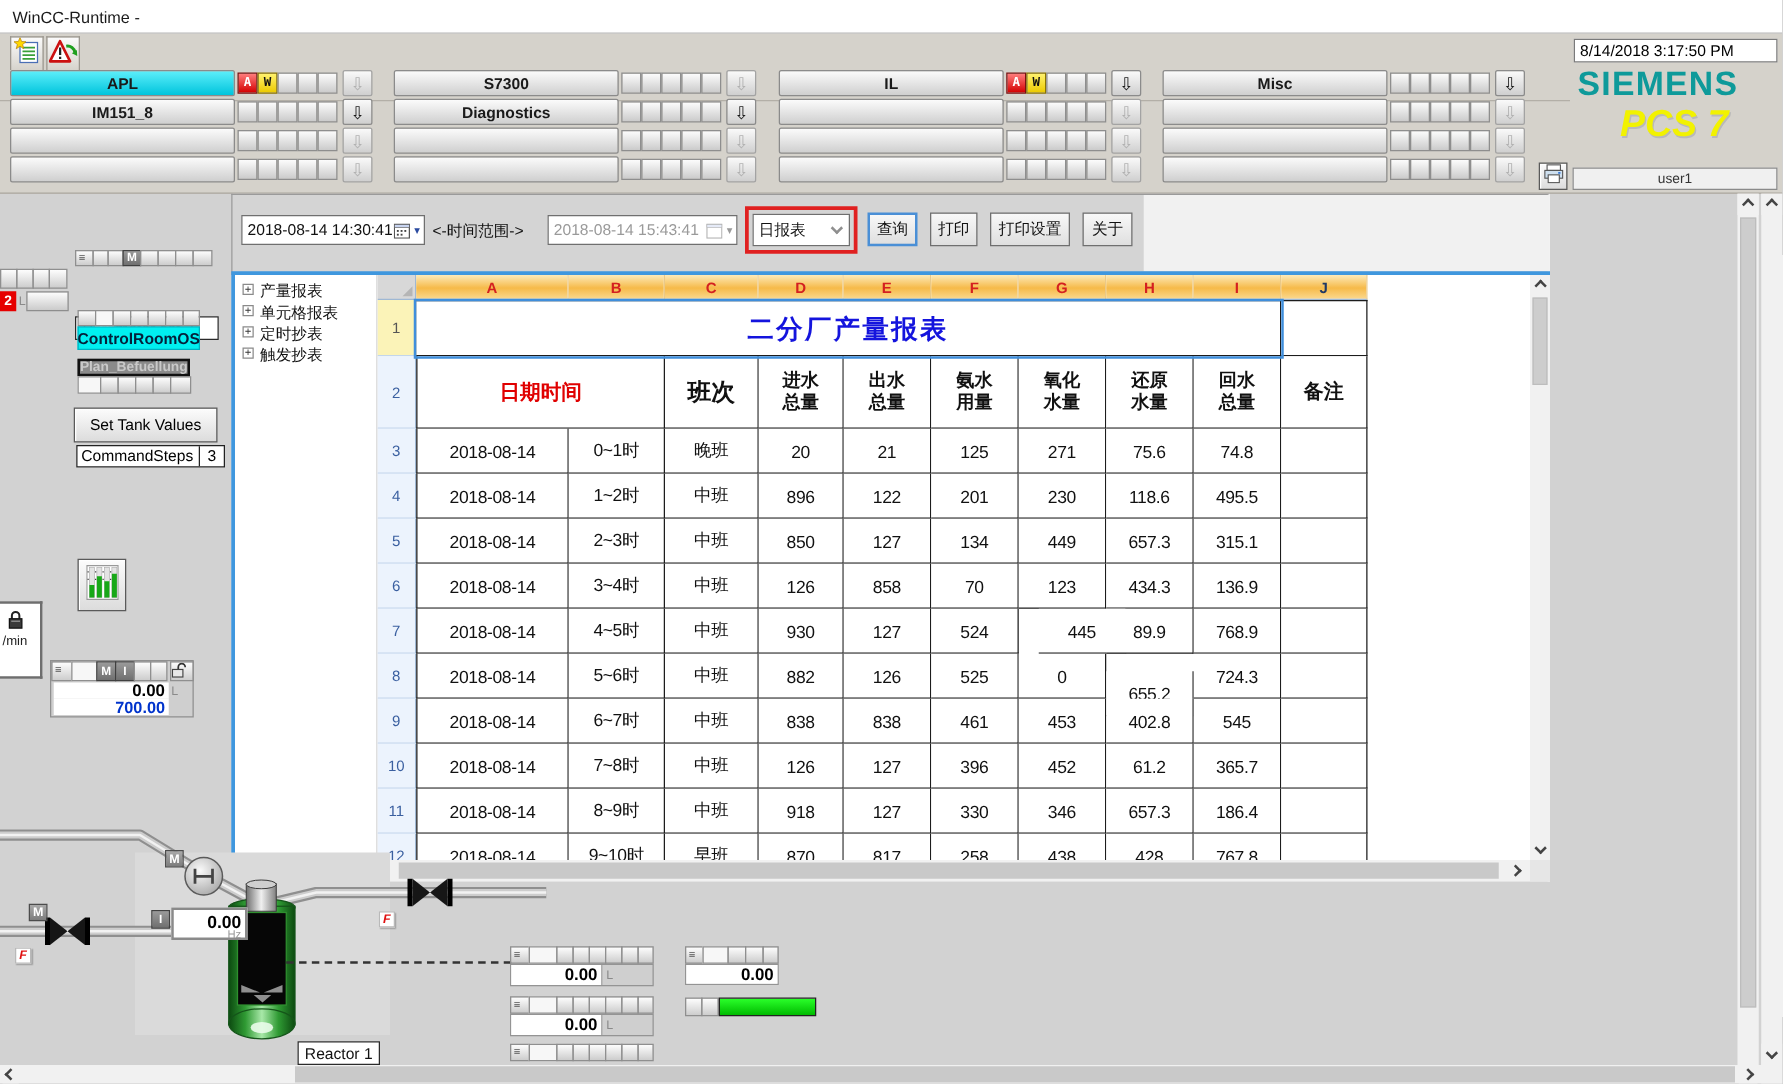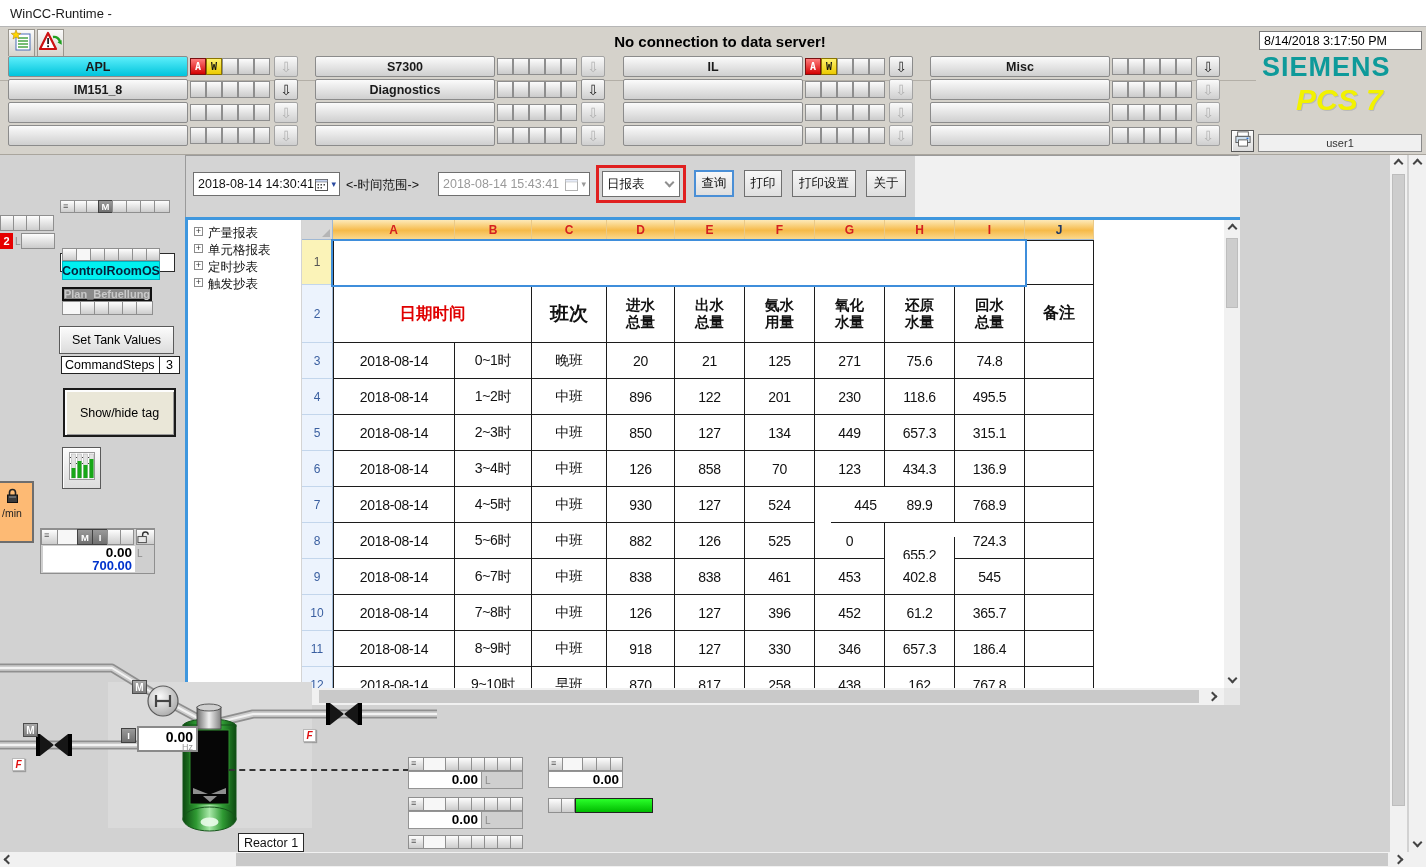--- a/index.html
+++ b/index.html
@@ -98,21 +98,20 @@
     <div class="abs tabicon" style="left:37px;top:2px;">
       <span><svg width="24" height="22" viewBox="0 0 24 22">
             <path d="M9,3 L17,19 L1,19 Z" fill="#fff" stroke="#cc1111" stroke-width="2.2" stroke-linejoin="round"></path>
             <rect x="8.2" y="8" width="1.8" height="6" fill="#222"></rect>
             <rect x="8.2" y="15.4" width="1.8" height="1.8" fill="#222"></rect>
             <path d="M14,7 a6,6 0 0 1 7,5" fill="none" stroke="#1fa01f" stroke-width="2.4"></path>
             <polygon points="22.5,10 18.5,12.5 22.8,14.8" fill="#1fa01f"></polygon>
           </svg></span>
     </div>
     <div class="abs tabline"></div>
-    <div class="abs statusmsg" style="left:460px;top:6px;width:520px;">No connection to data server!</div>
     <div class="abs sunken flexc" style="left:1259px;top:4px;width:163px;height:19px;font-size:12.5px;justify-content:flex-start;padding-left:4px;">8/14/2018 3:17:50 PM</div>
     <div class="abs brand1" style="left:1262px;top:25px;">SIEMENS</div>
     <div class="abs brand2" style="left:1296px;top:56px;">PCS 7</div>
     <div class="abs raised flexc" style="left:1231px;top:103px;width:23px;height:22px;">
       <span><svg width="18" height="16" viewBox="0 0 20 18">
             <rect x="4" y="1" width="12" height="5" fill="#fff" stroke="#555"></rect>
             <rect x="2" y="6" width="16" height="7" fill="#cfe0ef" stroke="#555"></rect>
             <rect x="5" y="10" width="10" height="7" fill="#fff" stroke="#555"></rect>
             <rect x="14" y="7.5" width="2" height="1.5" fill="#2a6fd6"></rect>
           </svg></span>
@@ -194,20 +193,21 @@
       <div class="abs flexc rown" style="left: 0px; top: 159px; width: 31px; height: 36px; background: rgb(236, 243, 253); color: rgb(58, 95, 160);">4</div>
       <div class="abs flexc rown" style="left: 0px; top: 195px; width: 31px; height: 36px; background: rgb(236, 243, 253); color: rgb(58, 95, 160);">5</div>
       <div class="abs flexc rown" style="left: 0px; top: 231px; width: 31px; height: 36px; background: rgb(236, 243, 253); color: rgb(58, 95, 160);">6</div>
       <div class="abs flexc rown" style="left: 0px; top: 267px; width: 31px; height: 36px; background: rgb(236, 243, 253); color: rgb(58, 95, 160);">7</div>
       <div class="abs flexc rown" style="left: 0px; top: 303px; width: 31px; height: 36px; background: rgb(236, 243, 253); color: rgb(58, 95, 160);">8</div>
       <div class="abs flexc rown" style="left: 0px; top: 339px; width: 31px; height: 36px; background: rgb(236, 243, 253); color: rgb(58, 95, 160);">9</div>
       <div class="abs flexc rown" style="left: 0px; top: 375px; width: 31px; height: 36px; background: rgb(236, 243, 253); color: rgb(58, 95, 160);">10</div>
       <div class="abs flexc rown" style="left: 0px; top: 411px; width: 31px; height: 36px; background: rgb(236, 243, 253); color: rgb(58, 95, 160);">11</div>
       <div class="abs flexc rown" style="left: 0px; top: 447px; width: 31px; height: 36px; background: rgb(236, 243, 253); color: rgb(58, 95, 160);">12</div>
       <div class="abs" style="left: 31px; top: 20px; width: 1px; height: 463px; background: rgb(28, 28, 28);"></div>
+      <div class="abs flexc gridc sheettitle" style="left: 31px; top: 20px; width: 692px; height: 45px; border-top: 1px solid rgb(28, 28, 28);">二分厂产量报表</div>
       <div class="abs flexc gridc" style="left: 723px; top: 20px; width: 69px; height: 45px; border-top: 1px solid rgb(28, 28, 28);"></div>
       <div class="abs" style="left: 29px; top: 19px; width: 696px; height: 48px; border: 2px solid rgb(63, 142, 219); pointer-events: none; z-index: 4;"></div>
       <div class="abs flexc gridc hdate first" style="left: 31px; top: 65px; width: 199px; height: 58px;">日期时间</div>
       <div class="abs flexc gridc hshift" style="left: 230px; top: 65px; width: 75px; height: 58px;">班次</div>
       <div class="abs flexc gridc hcol" style="left: 305px; top: 65px; width: 68px; height: 58px;">进水
 总量</div>
       <div class="abs flexc gridc hcol" style="left: 373px; top: 65px; width: 70px; height: 58px;">出水
 总量</div>
       <div class="abs flexc gridc hcol" style="left: 443px; top: 65px; width: 70px; height: 58px;">氨水
 用量</div>
@@ -308,21 +308,21 @@
       <div class="abs flexc gridc dc" style="left: 583px; top: 411px; width: 70px; height: 36px;">657.3</div>
       <div class="abs flexc gridc dc" style="left: 653px; top: 411px; width: 70px; height: 36px;">186.4</div>
       <div class="abs flexc gridc" style="left: 723px; top: 411px; width: 69px; height: 36px;"></div>
       <div class="abs flexc gridc dc first" style="left: 31px; top: 447px; width: 122px; height: 36px;">2018-08-14</div>
       <div class="abs flexc gridc dc" style="left: 153px; top: 447px; width: 77px; height: 36px;">9~10时</div>
       <div class="abs flexc gridc dc" style="left: 230px; top: 447px; width: 75px; height: 36px;">早班</div>
       <div class="abs flexc gridc dc" style="left: 305px; top: 447px; width: 68px; height: 36px;">870</div>
       <div class="abs flexc gridc dc" style="left: 373px; top: 447px; width: 70px; height: 36px;">817</div>
       <div class="abs flexc gridc dc" style="left: 443px; top: 447px; width: 70px; height: 36px;">258</div>
       <div class="abs flexc gridc dc" style="left: 513px; top: 447px; width: 70px; height: 36px;">438</div>
-      <div class="abs flexc gridc dc" style="left: 583px; top: 447px; width: 70px; height: 36px;">162</div>
+      <div class="abs flexc gridc dc" style="left: 583px; top: 447px; width: 70px; height: 36px;">428</div>
       <div class="abs flexc gridc dc" style="left: 653px; top: 447px; width: 70px; height: 36px; text-decoration: underline;">767.8</div>
       <div class="abs flexc gridc" style="left: 723px; top: 447px; width: 69px; height: 36px;"></div>
       <div class="abs sbtrack" style="left: 922px; top: 0px; width: 16px; height: 468px;">
         <div class="abs sbbtn" style="left: 0px; top: 0px; width: 16px; height: 16px;">
           <span class="chev up"></span>
         </div>
         <div class="abs sbthumb" style="left: 2px; top: 18px; width: 12px; height: 70px;"></div>
         <div class="abs sbbtn" style="left: 0px; top: 452px; width: 16px; height: 16px;">
           <span class="chev down"></span>
         </div>
@@ -347,21 +347,20 @@
   <div class="abs tcell" style="left:21px;top:233px;width:34px;height:16px;"></div>
   <div class="abs" id="crStrip"></div>
   <div class="abs flexc" style="left:62px;top:261px;width:98px;height:19px;background:#00f0f0;border:1px solid #00b0c0;font-weight:700;font-size:12.5px;color:#04203a;">ControlRoomOS</div>
   <div class="abs flexc" style="left:62px;top:287px;width:90px;height:14px;background:#8a8a8a;border:2px solid #111;color:#c9c9c9;font-weight:700;font-size:11px;">Plan_Befuellung</div>
   <div class="abs" id="planStrip"></div>
   <div class="abs raised flexc" style="left:59px;top:326px;width:115px;height:28px;font-size:12.5px;">Set Tank Values</div>
   <div class="abs" style="left:61px;top:356px;width:119px;height:18px;background:#fff;border:1px solid #222;display:flex;">
     <span style="flex:1;font-size:12.5px;padding:1px 0 0 3px;">CommandSteps</span>
     <span style="width:20px;border-left:1px solid #222;font-size:12.5px;text-align:center;padding-top:1px;">3</span>
   </div>
-  <div class="abs flexc" style="left:63px;top:388px;width:113px;height:49px;background:#eae7d8;border:2px solid #1a1a1a;font-size:12.5px;box-shadow:2px 2px 0 #fdfdfd inset,-1px -1px 0 #9a9a9a inset;">Show/hide tag</div>
   <div class="abs raised flexc" style="left:62px;top:447px;width:39px;height:42px;">
     <span><svg width="26" height="28" viewBox="0 0 26 28">
           <rect x="0.5" y="0.5" width="25" height="27" fill="#fff" stroke="#999"></rect>
           <g>
             <rect x="2.5" y="2" width="4" height="24" fill="#e3e3e3" stroke="#aaa" stroke-width="0.5"></rect>
             <rect x="2.5" y="16" width="4" height="10" fill="#18a818"></rect>
             <rect x="8.5" y="2" width="4" height="24" fill="#e3e3e3" stroke="#aaa" stroke-width="0.5"></rect>
             <rect x="8.5" y="9" width="4" height="17" fill="#18a818"></rect>
             <rect x="14.5" y="2" width="4" height="24" fill="#e3e3e3" stroke="#aaa" stroke-width="0.5"></rect>
             <rect x="14.5" y="13" width="4" height="13" fill="#18a818"></rect>
@@ -373,21 +372,21 @@
             <rect x="7" y="5" width="1" height="1"></rect>
             <rect x="13" y="5" width="1" height="1"></rect>
             <rect x="19" y="5" width="1" height="1"></rect>
             <rect x="1" y="11" width="1" height="1"></rect>
             <rect x="7" y="11" width="1" height="1"></rect>
             <rect x="13" y="11" width="1" height="1"></rect>
             <rect x="19" y="11" width="1" height="1"></rect>
           </g>
         </svg></span>
   </div>
-  <div class="abs" style="left:0;top:481px;width:34px;height:62px;background:#fdba74;border:2px solid #6e6e6e;border-left:none;">
+  <div class="abs" style="left:0;top:481px;width:34px;height:62px;background:#ffffff;border:2px solid #6e6e6e;border-left:none;">
     <span class="abs" style="left:6px;top:5px;"><svg width="13" height="16" viewBox="0 0 13 16">
           <path d="M3.5 7V4.5a3 3 0 0 1 6 0V7" fill="none" stroke="#222" stroke-width="1.6"></path>
           <rect x="1.5" y="7" width="10" height="7.5" fill="#3a3a3a" stroke="#111"></rect>
           <rect x="3" y="8.4" width="7" height="1.2" fill="#888"></rect>
         </svg></span>
     <span class="abs" style="left:2px;top:24px;font-size:10.5px;color:#222;">/min</span>
   </div>
   <div class="abs" id="tankWidget" style="left:40px;top:528px;width:115px;height:46px;background:#cfcfcf;border:1px solid #8f8f8f;">
     <div class="abs ioval" style="left:2px;top:17px;width:92px;height:13px;line-height:13px;">0.00</div>
     <div class="abs" style="left:2px;top:30px;width:92px;height:13px;background:#fff;color:#0033cc;font-weight:700;font-size:13px;line-height:13px;text-align:right;padding-right:3px;">700.00</div>

